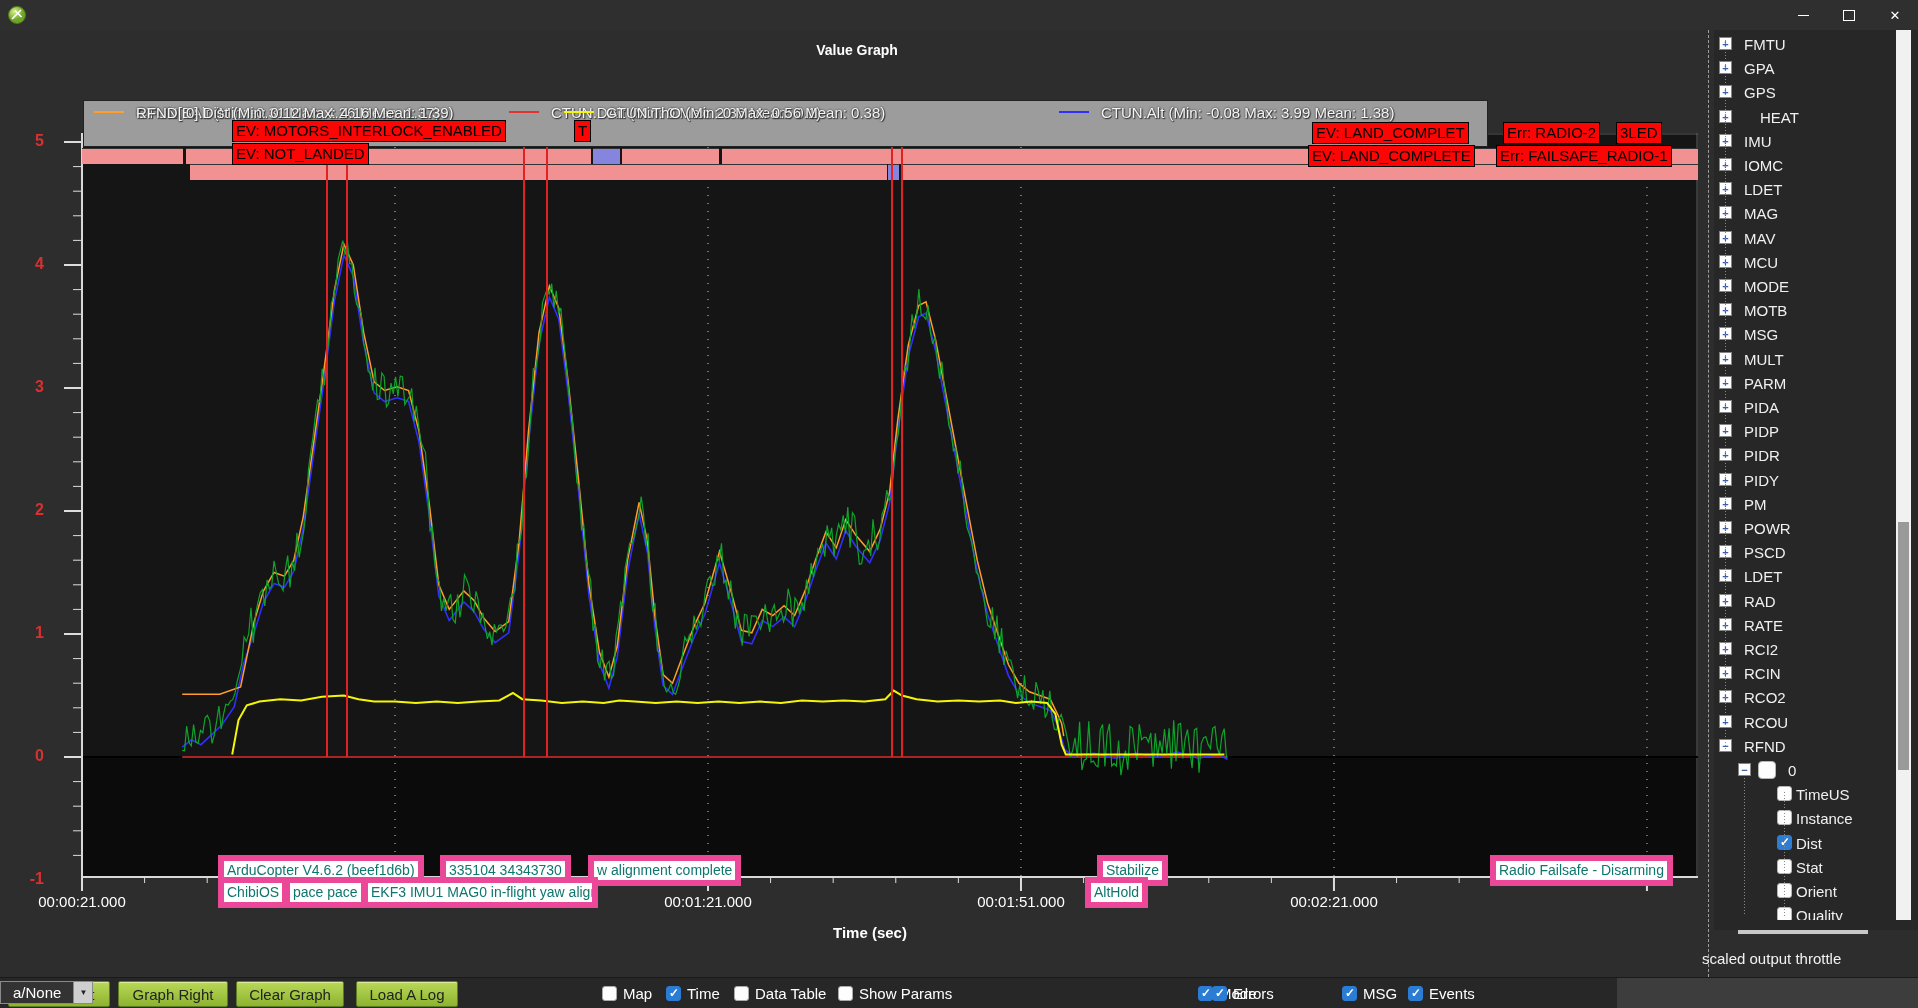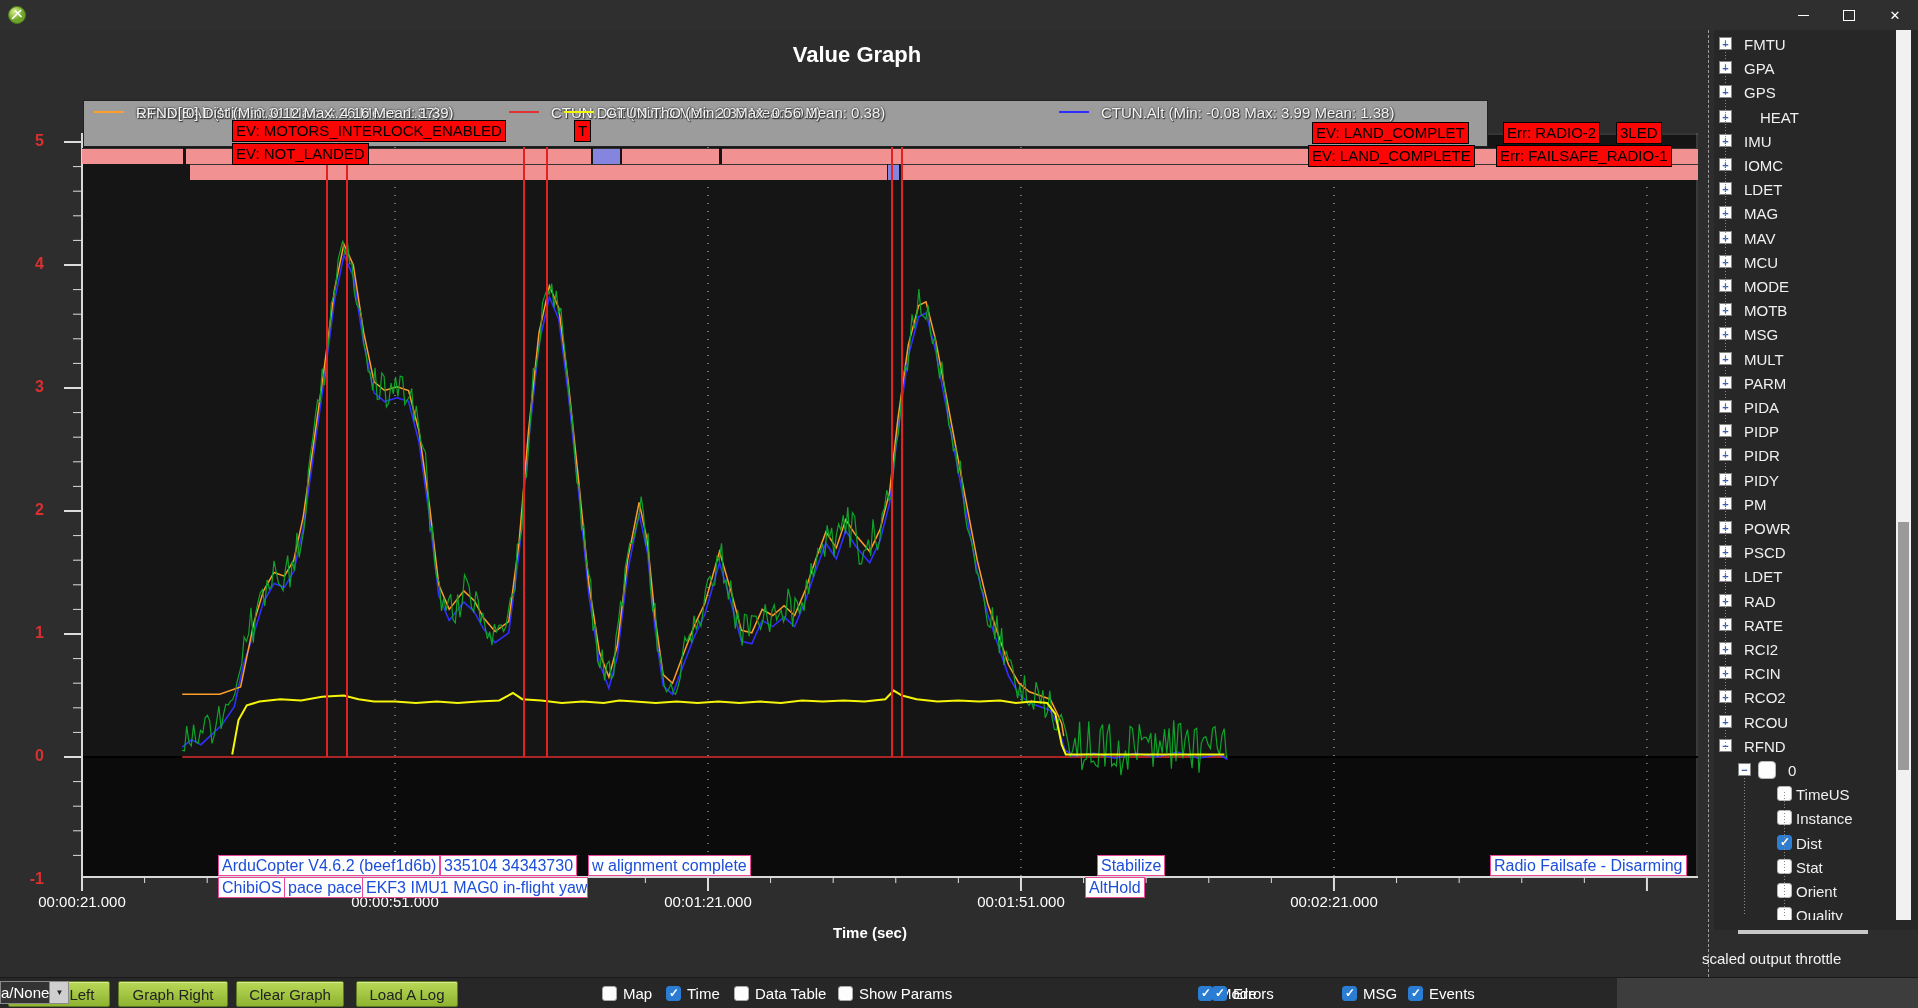--- a/index.html
+++ b/index.html
@@ -10,36 +10,36 @@
   .app-icon{position:absolute;left:8px;top:6px;width:18px;height:18px;}
   .title-text{position:absolute;left:34px;top:6px;font-size:15px;color:#fff;white-space:nowrap;}
   .wctl{position:absolute;top:0;width:46px;height:30px;display:flex;align-items:center;justify-content:center;}
   .wctl.min{right:92px}.wctl.max{right:46px}.wctl.close{right:0}
   .glyph-min{width:11px;height:1px;background:#fff;display:block;}
   .glyph-max{width:10px;height:9px;border:1px solid #fff;display:block;}
   .glyph-close{font-size:13px;color:#fff;line-height:1;}
   
   .graph-area{position:absolute;left:0;top:30px;width:1714px;height:947px;background:#2d2d2d;}
   .value-graph-title{position:absolute;left:757px;top:42px;width:200px;text-align:center;
-    font-size:22px;font-weight:bold;color:#fff;}
+    font-size:14px;font-weight:bold;color:#fff;}
   #plot-svg{position:absolute;left:40px;top:133px;}
   
   .legend{position:absolute;left:83px;top:100px;width:1403px;height:45px;background:#9c9c9c;
     border:1px solid #222;z-index:4;}
   .legend-entry{position:absolute;height:22px;display:flex;align-items:center;white-space:nowrap;}
   .legend-swatch{width:30px;height:2px;margin-right:12px;flex:0 0 auto;}
   .legend-label{font-size:15px;color:#f5f5f5;text-shadow:1px 1px 1px #333,0 0 2px #222;}
   
   .band{position:absolute;z-index:2;border-top:1px solid #333;}
   .evline{position:absolute;top:147px;height:610px;width:2px;background:#e02222;z-index:3;}
   
   .evbox{position:absolute;background:#fb0505;border:1px solid #000;color:#000;font-size:15px;
     line-height:20px;padding:0 3px;white-space:nowrap;z-index:6;}
   
-  .note{position:absolute;background:#fff;border:1px solid #ec4899;color:#1d4ed8;font-size:16px;
+  .note{position:absolute;background:#fff;border:6px solid #ec4899;color:#0f766e;font-size:14px;
     line-height:19px;padding:0 3px;white-space:nowrap;z-index:6;overflow:hidden;max-width:218px;}
   
   .ylab{position:absolute;width:44px;text-align:right;font-size:16px;font-weight:bold;color:#d93030;z-index:5;}
   .xlab{position:absolute;font-size:15px;color:#fff;transform:translateX(-50%);white-space:nowrap;z-index:5;}
   .xaxis-title{position:absolute;left:770px;top:924px;width:200px;text-align:center;font-size:15px;font-weight:bold;color:#fff;}
   .splitter{position:absolute;left:1708px;top:30px;height:947px;width:0;border-left:1px dashed #cfcfcf;opacity:.7;}
   
   .tree-panel{position:absolute;left:1714px;top:30px;width:204px;height:900px;background:#272727;}
   .tree-rows{position:absolute;left:1714px;top:30px;width:180px;height:890px;overflow:hidden;}
   .tree-row{position:absolute;height:22px;display:flex;align-items:center;font-size:15px;color:#f0f0f0;white-space:nowrap;}
@@ -59,21 +59,21 @@
   .toolbar{position:absolute;left:0;top:977px;width:1918px;height:31px;background:#272727;border-top:1px solid #1a1a1a;}
   .corner{position:absolute;left:1617px;top:978px;width:301px;height:30px;background:#3d3d3d;}
   .gbtn{position:absolute;top:981px;height:24px;background:linear-gradient(#b9d958,#8db32f);
     border:1px solid #5d7d20;border-radius:2px;box-shadow:inset 0 1px 0 #d9ec95;color:#222;
     font-size:15px;font-family:"Liberation Sans",sans-serif;display:flex;align-items:center;justify-content:center;cursor:pointer;}
   .tcb{position:absolute;top:983px;height:20px;display:flex;align-items:center;gap:6px;font-size:15px;color:#fff;}
   .cb{width:15px;height:15px;background:#fdfdfd;border:1px solid #aaa;border-radius:3px;box-sizing:border-box;position:relative;flex:0 0 auto;}
   .cb.checked{background:#2b7cd3;border-color:#2b7cd3;}
   .cb.checked::after{content:"\2713";position:absolute;left:2px;top:-1px;color:#fff;font-size:12px;font-weight:bold;}
   .combo{position:absolute;top:981px;height:23px;background:#333;border:1px solid #8a8a8a;display:flex;box-sizing:border-box;}
-  .combo-value{flex:1;font-size:15px;color:#fff;padding:1px 0;line-height:19px;}
+  .combo-value{flex:1;font-size:15px;color:#fff;padding:1px 12px;line-height:19px;}
   .combo-btn{width:18px;background:#cfcfcf;border-left:1px solid #8a8a8a;display:flex;align-items:center;justify-content:center;color:#222;font-size:8px;}
 </style>
 </head>
 <body>
 
 <div id="app">
 
   <div class="titlebar">
     <svg class="app-icon" viewBox="0 0 18 18">
       <defs>

